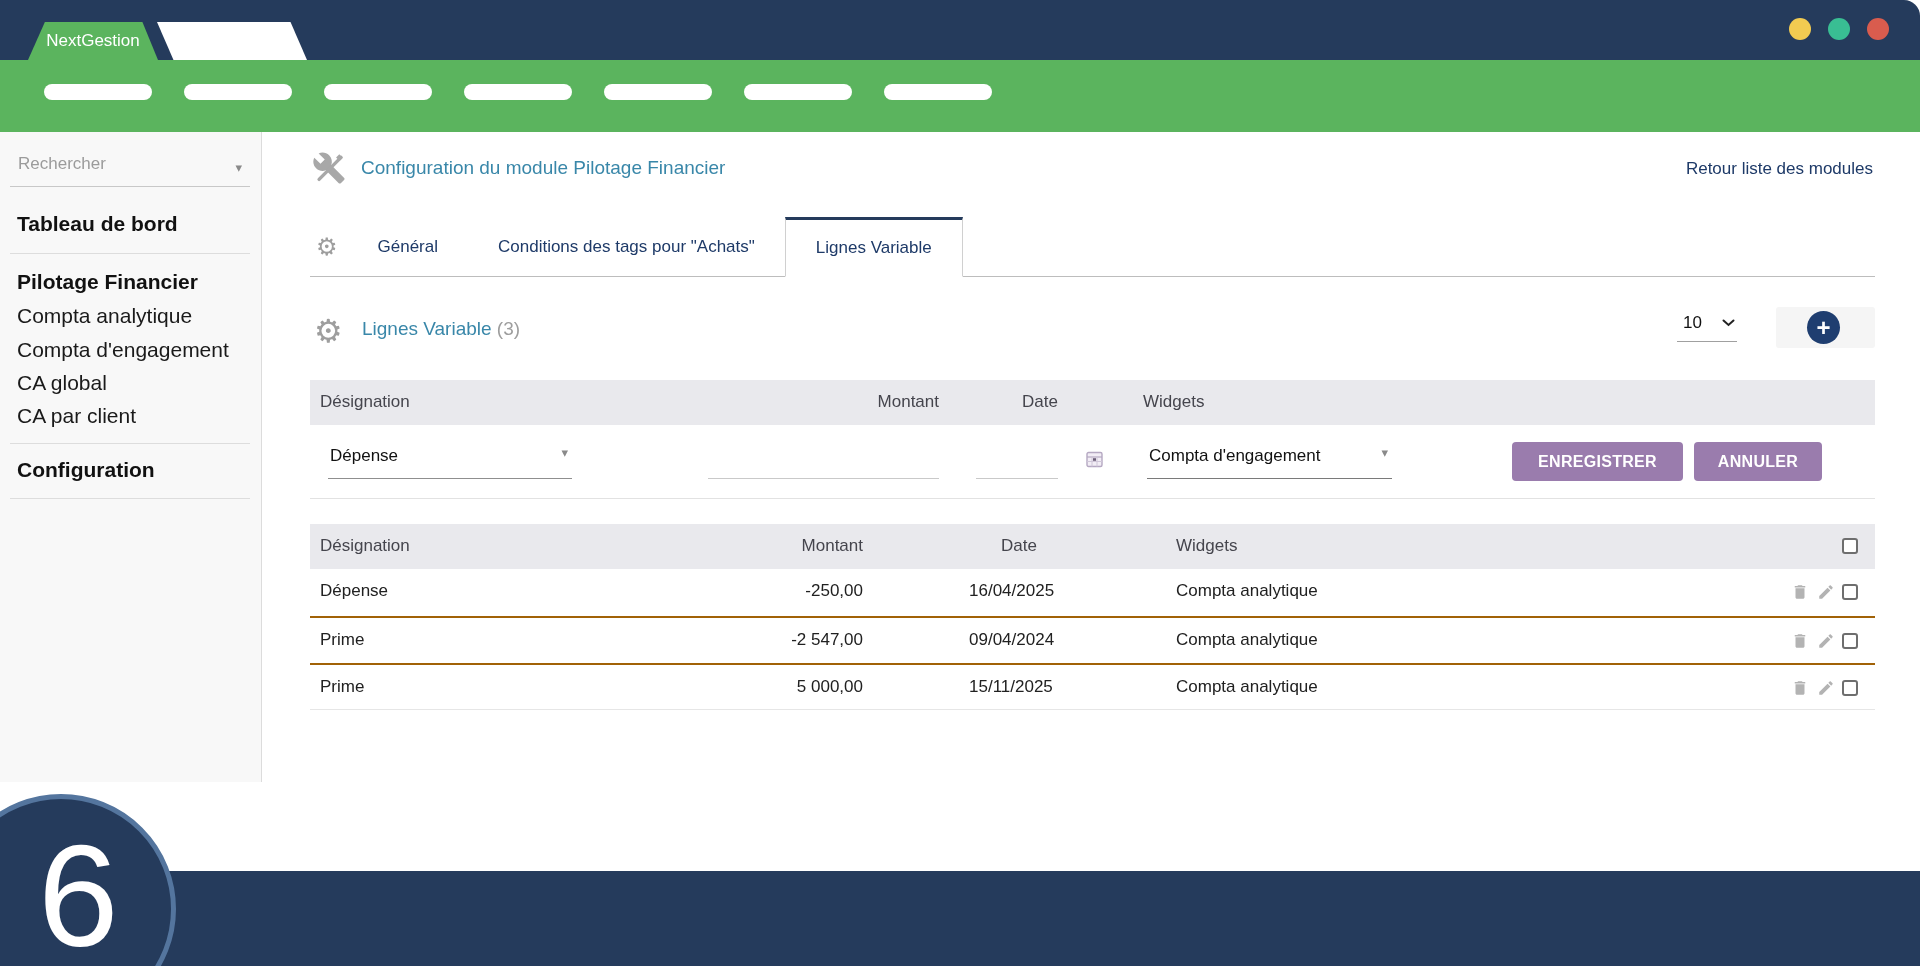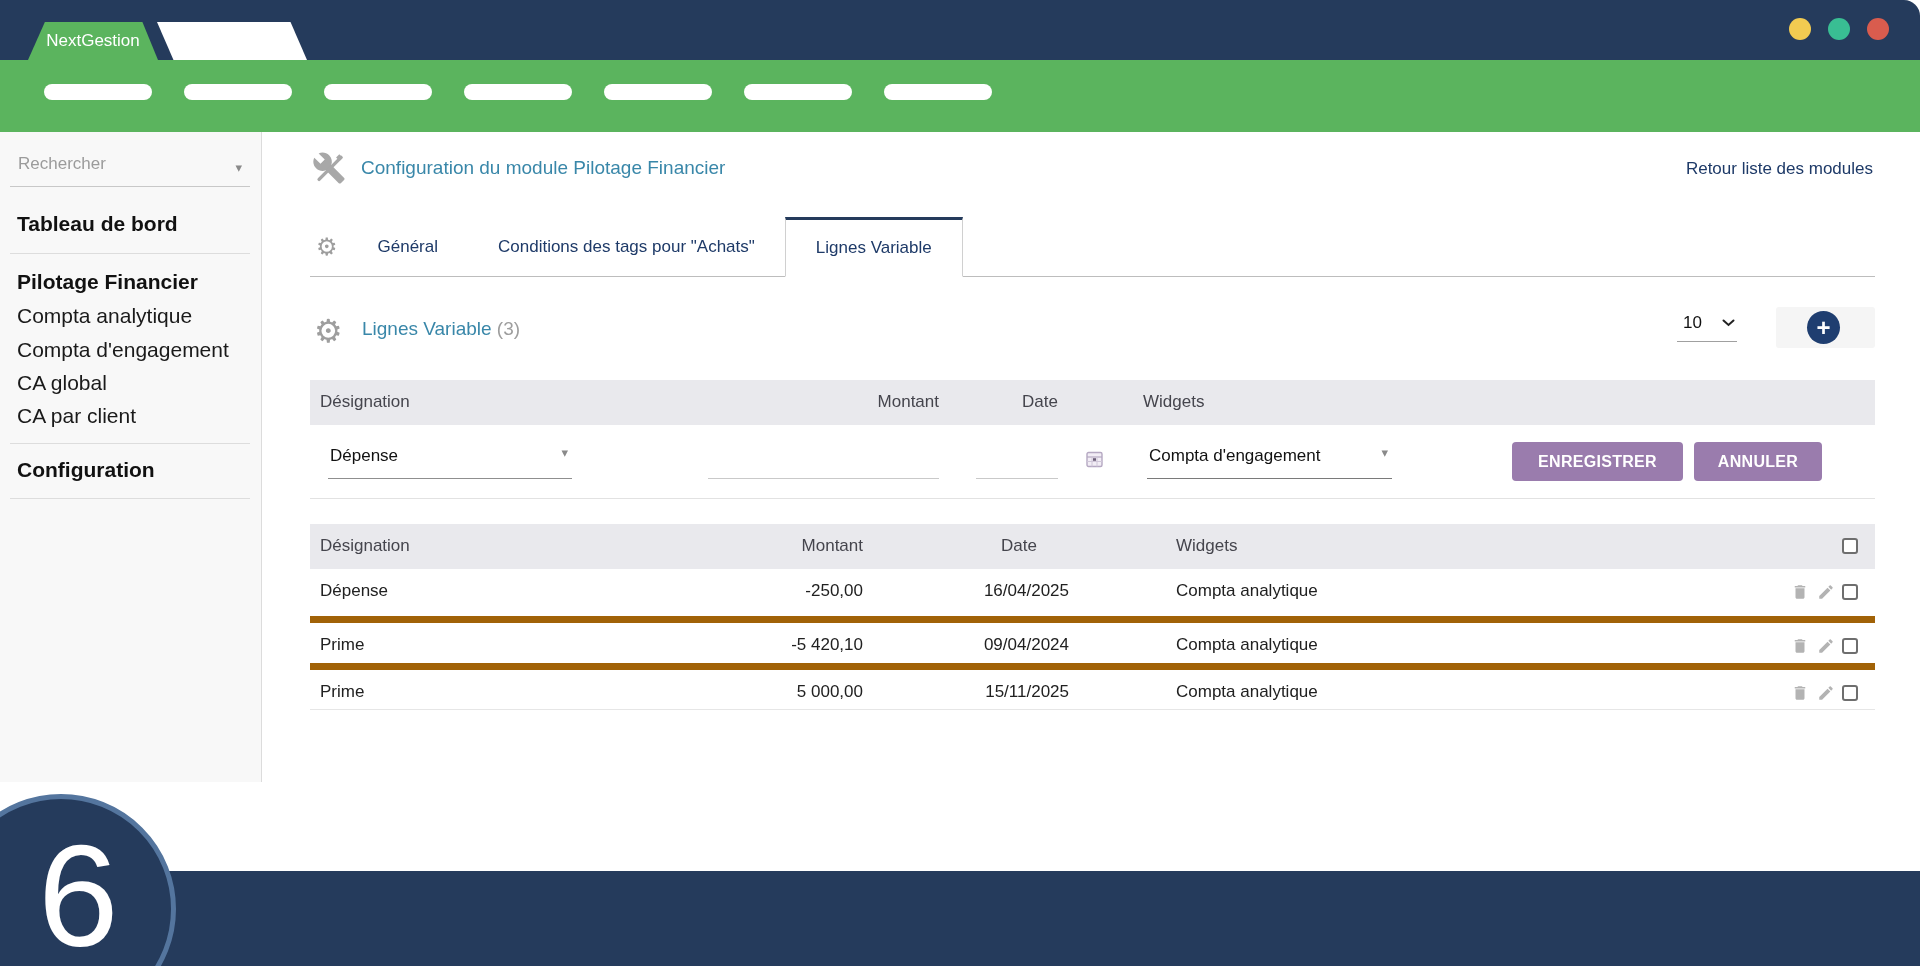--- a/index.html
+++ b/index.html
@@ -104,25 +104,25 @@
   .btn-save { left:1202px; width:171px; }
   .btn-cancel { left:1384px; width:128px; }
 
   
   .dt-head span { position:absolute; top:12px; font-size:17px; color:#45454D; }
   .dh-designation { left:10px; }
   .dh-montant { left:400px; width:153px; text-align:right; }
   .dh-date { left:659px; width:100px; text-align:center; }
   .dh-widgets { left:866px; }
   .row { position:absolute; left:310px; width:1565px; height:46px; background:#fff; }
-  .row-sep { border-top:7px solid #a16207; }
+  .row-sep { border-top:2px solid #a16207; }
   .row span.cell { position:absolute; top:12px; font-size:17px; color:#212121; }
   .c-designation { left:10px; }
   .c-montant { left:400px; width:153px; text-align:right; }
-  .c-date { left:659px; width:100px; text-align:right; }
+  .c-date { left:659px; width:100px; text-align:left; }
   .c-widgets { left:866px; }
   .row-icon { position:absolute; top:14px; width:18px; height:18px; cursor:pointer; }
   .i-trash { left:1481px; }
   .i-pencil { left:1507px; }
   .checkbox { position:absolute; left:1532px; top:15px; width:16px; height:16px;
               border:2px solid #6E6E6E; border-radius:3px; background:#fff; cursor:pointer; }
   .grid-head .checkbox { top:14px; }
   .table-bottom { position:absolute; left:310px; top:709px; width:1565px; height:0;
                   border-top:1px solid #E6E6E6; }
 
@@ -257,21 +257,21 @@
     <svg class="row-icon i-trash" viewBox="0 0 24 24">
         <path fill="#B3B3B3" d="M6 19c0 1.1.9 2 2 2h8c1.1 0 2-.9 2-2V7H6v12zM19 4h-3.5l-1-1h-5l-1 1H5v2h14V4z"></path>
       </svg>
     <svg class="row-icon i-pencil" viewBox="0 0 24 24">
         <path fill="#B3B3B3" d="M3 17.25V21h3.75L17.81 9.94l-3.75-3.75L3 17.25zM20.71 7.04c.39-.39.39-1.02 0-1.41l-2.34-2.34c-.39-.39-1.02-.39-1.41 0l-1.83 1.83 3.75 3.75 1.83-1.83z"></path>
       </svg>
     <span class="checkbox"></span>
   </div>
   <div class="row row-sep" style="top:616px;height:47px">
     <span class="cell c-designation">Prime</span>
-    <span class="cell c-montant">-5 420,10</span>
+    <span class="cell c-montant">-2 547,00</span>
     <span class="cell c-date">09/04/2024</span>
     <span class="cell c-widgets">Compta analytique</span>
     <svg class="row-icon i-trash" viewBox="0 0 24 24">
         <path fill="#B3B3B3" d="M6 19c0 1.1.9 2 2 2h8c1.1 0 2-.9 2-2V7H6v12zM19 4h-3.5l-1-1h-5l-1 1H5v2h14V4z"></path>
       </svg>
     <svg class="row-icon i-pencil" viewBox="0 0 24 24">
         <path fill="#B3B3B3" d="M3 17.25V21h3.75L17.81 9.94l-3.75-3.75L3 17.25zM20.71 7.04c.39-.39.39-1.02 0-1.41l-2.34-2.34c-.39-.39-1.02-.39-1.41 0l-1.83 1.83 3.75 3.75 1.83-1.83z"></path>
       </svg>
     <span class="checkbox"></span>
   </div>

